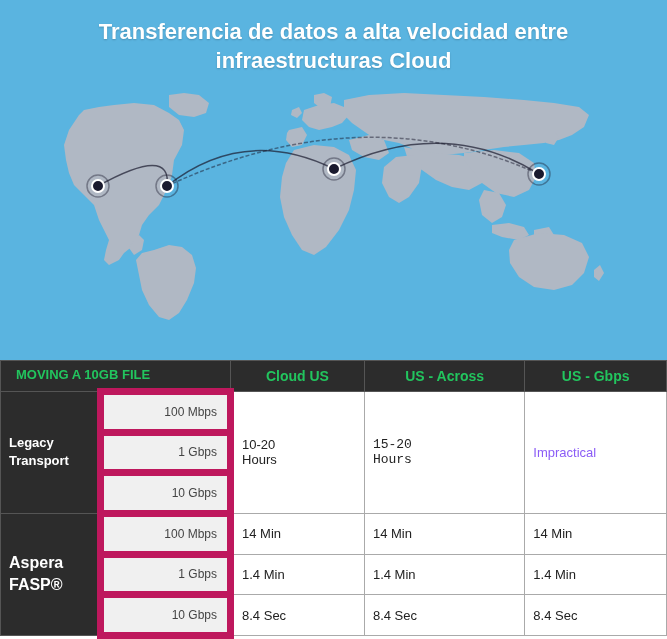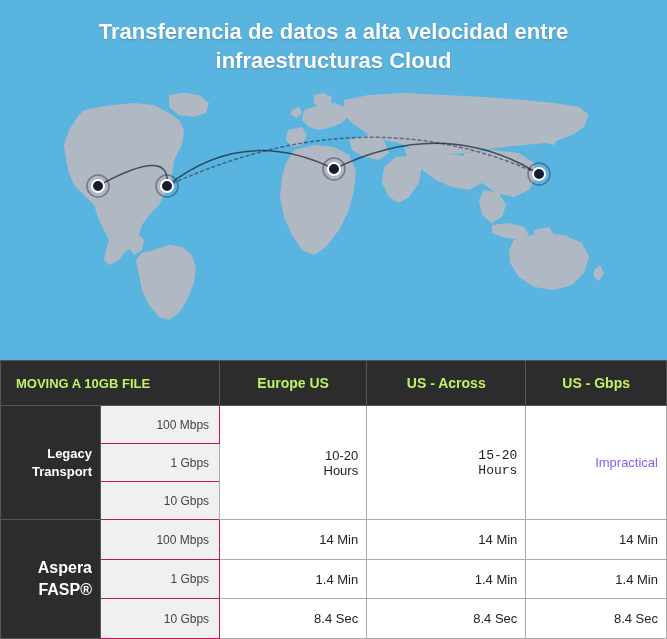--- a/index.html
+++ b/index.html
@@ -63,60 +63,60 @@
     }
 
     table {
       width: 100%;
       border-collapse: collapse;
       height: 100%;
     }
 
     thead tr th {
       background-color: #2c2c2c;
-      color: #bef264;
-      padding: 14px 8px;
+      color: #22c55e;
+      padding: 6px 8px;
       font-size: 14px;
       font-weight: bold;
       text-align: center;
       border: 1px solid #555;
     }
 
     thead tr th:first-child {
       text-align: left;
       padding-left: 15px;
       font-size: 13px;
     }
 
     tbody td {
       border: 1px solid #aaa;
-      text-align: right;
+      text-align: left;
       padding: 6px 8px;
       font-size: 13px;
       color: #222;
       vertical-align: middle;
     }
 
     .row-label-cell {
       background-color: #2c2c2c;
       color: #fff;
       font-weight: bold;
-      text-align: right;
+      text-align: left;
       font-size: 13px;
       border: 1px solid #555;
       margin-left: 47px;
     }
 
     .speed-cell {
       background-color: #f0f0f0;
       font-size: 12px;
       color: #444;
       text-align: right;
       padding-right: 10px;
-      border: 1px solid #be185d;
+      border: 7px solid #be185d;
     }
 
     .aspera-row-label {
       background-color: #2c2c2c;
     }
 
     .value-cell {
       font-weight: normal;
     }
 
@@ -200,21 +200,21 @@
         <circle cx="515" cy="89" r="11" fill="none" stroke="rgba(26,26,46,0.4)" stroke-width="1.5"></circle>
       </svg>
     </div>
   </div>
 
   <div class="table-section">
     <table>
       <thead>
         <tr>
           <th colspan="2" style="text-align:left; padding-left:15px;">MOVING A 10GB FILE</th>
-          <th>Europe US</th>
+          <th>Cloud US</th>
           <th>US - Across</th>
           <th>US - Gbps</th>
         </tr>
       </thead>
       <tbody>
 
         <tr>
           <td class="row-label-cell" rowspan="3" style="width:100px; font-size:13px; line-height:1.4;">Legacy<br>Transport</td>
           <td class="speed-cell">100 Mbps</td>
           <td class="value-cell" rowspan="3" style="font-size:13px;">10-20<br>Hours</td>

